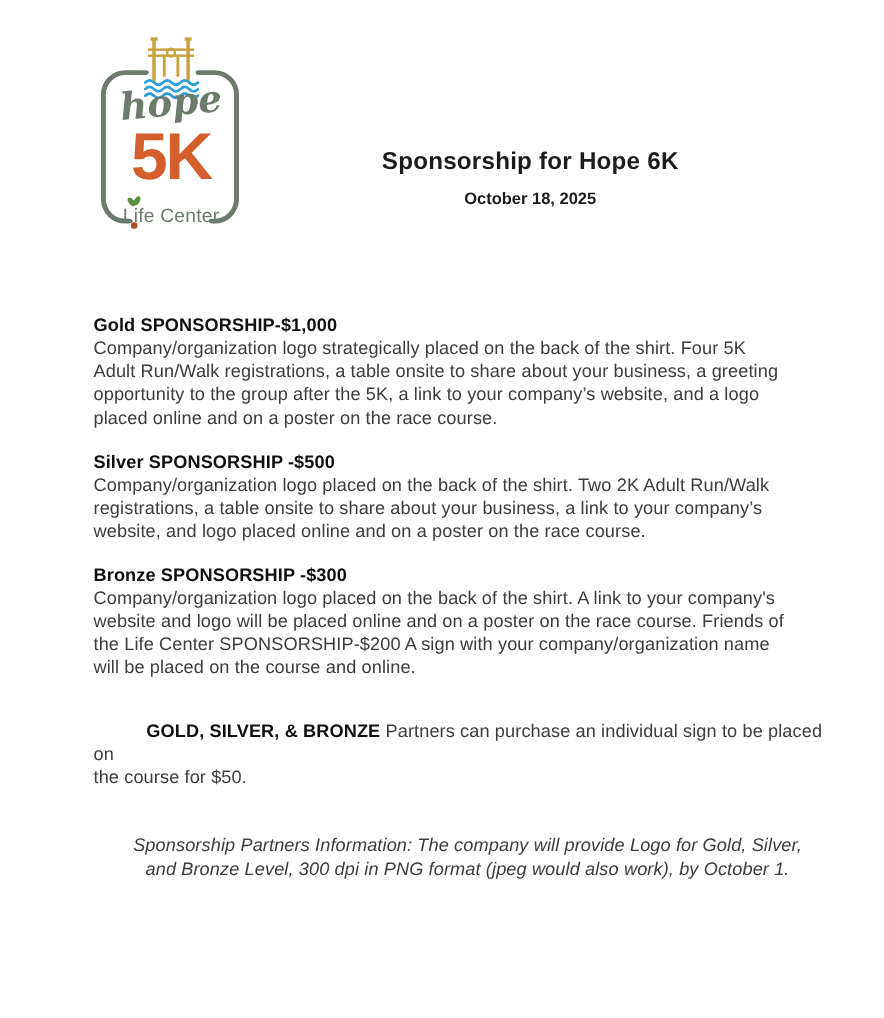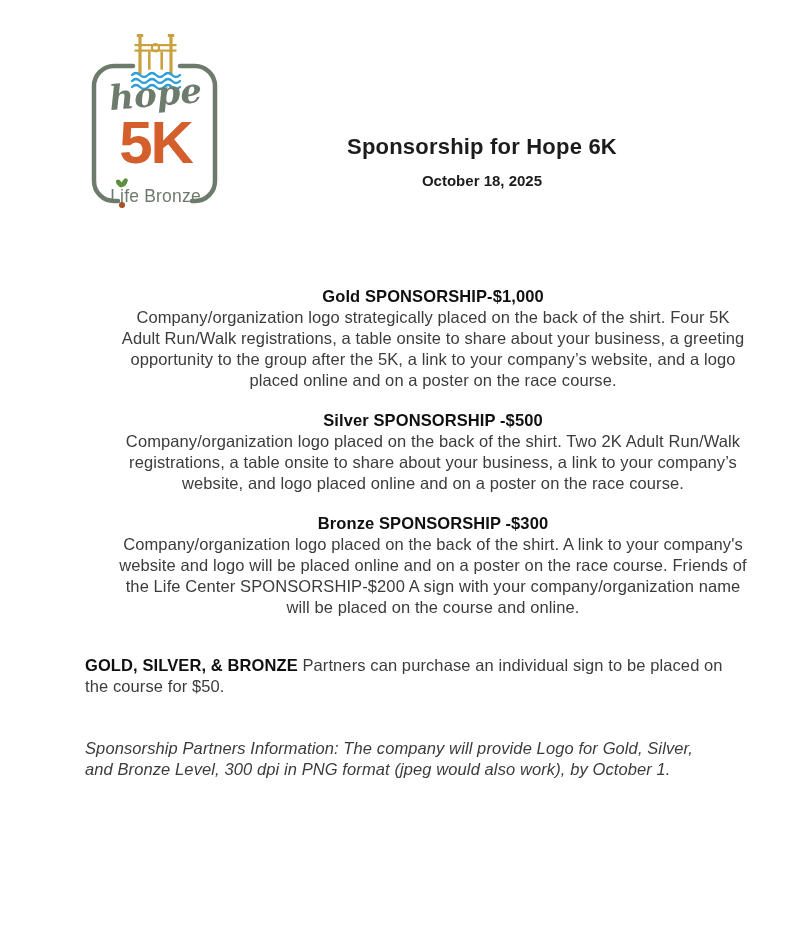--- a/index.html
+++ b/index.html
@@ -53,30 +53,31 @@
   .header { position:absolute; left:160px; top:134px; width:644px; text-align:center; color:#1c1c1c; }
   .doc-title { font-size:22px; font-weight:bold; letter-spacing:0.2px; }
   .doc-date  { font-size:15px; font-weight:bold; margin-top:12px; }
 
   
   .content {
     position:absolute; left:85px; top:286px; width:680px;
     font-size:16.5px; line-height:21px; color:#3c3c3c;
     letter-spacing:0.1px;
   }
-  .section { margin:0 0 19px 16px;text-align:center; }
+  .section { margin:0 0 19px 0; }
   .sec-heading { font-weight:bold; color:#101010; }
   .sec-body { white-space:pre-line; }
   .sign-note { margin-top:37px; }
-  .sign-note b { color:#101010; }
+  .sign-note b { color:#101010;margin-left:48px; }
   .sign-note span { white-space:pre-line; }
   .footer-note {
     margin-top:41px;
     font-style:italic;
     white-space:pre-line;
+    text-align:center;
   }
 </style>
 </head>
 <body>
 
 <div class="page">
 
   <div class="logo">
     <svg width="135" height="190" viewBox="0 0 135 190">
 
@@ -98,21 +99,21 @@
       </g>
 
       <g stroke="#2e9ed9" stroke-width="2.4" fill="none" stroke-linecap="round">
         <path d="M44 47 q4 -4 8 0 t8 0 t8 0 t8 0 t8 0 t8 0"></path>
         <path d="M44 53 q4 -4 8 0 t8 0 t8 0 t8 0 t8 0 t8 0"></path>
         <path d="M44 59 q4 -4 8 0 t8 0 t8 0 t8 0 t8 0 t8 0"></path>
       </g>
     </svg>
     <div class="logo-hope">hope</div>
     <div class="logo-5k">5K</div>
-    <div class="logo-org">Life Bronze</div>
+    <div class="logo-org">Life Center</div>
     <div class="leaf1"></div>
     <div class="leaf2"></div>
     <div class="seed"></div>
   </div>
 
   <div class="header">
     <div class="doc-title">Sponsorship for Hope 6K</div>
     <div class="doc-date">October 18, 2025</div>
   </div>
 

